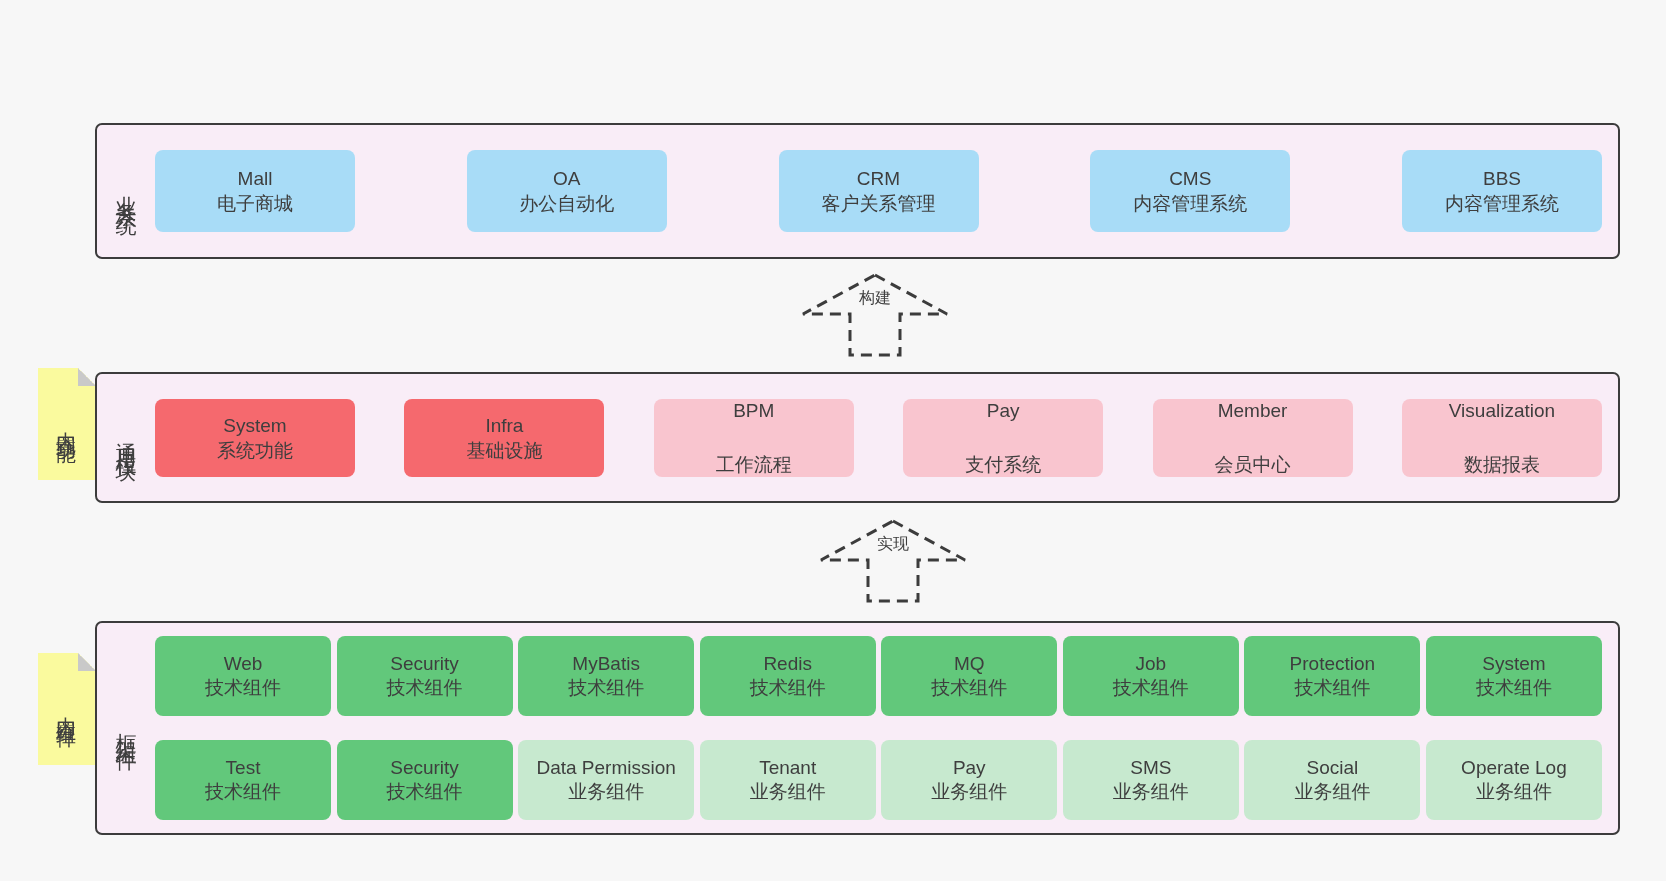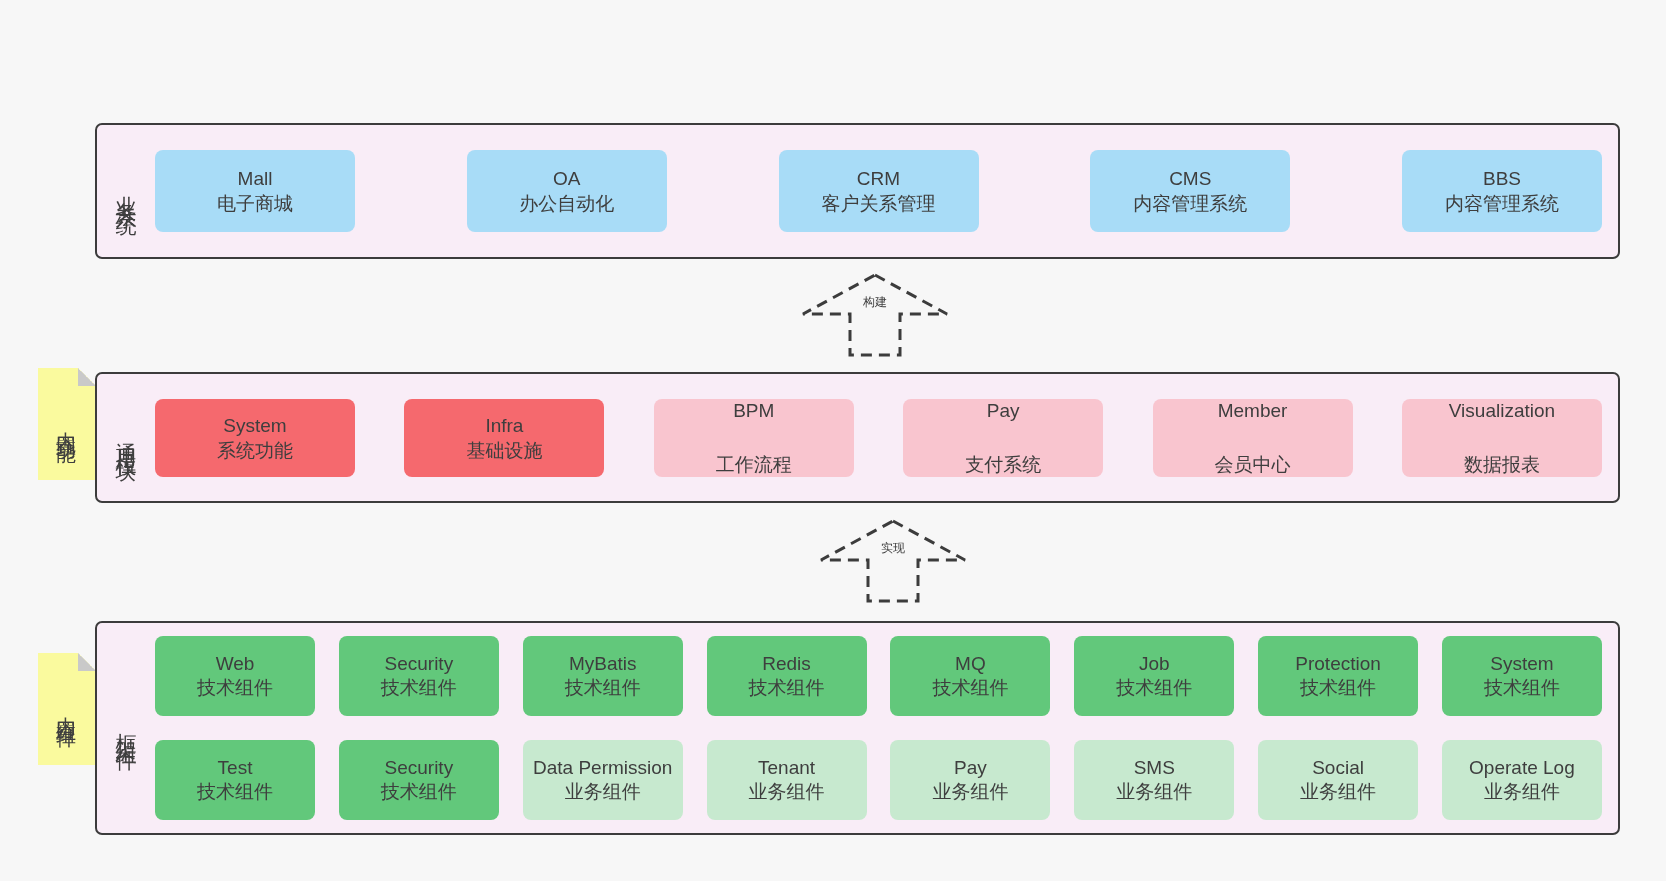--- a/index.html
+++ b/index.html
@@ -55,21 +55,21 @@
     flex-direction: column;
     justify-content: center;
     align-items: center;
     text-align: center;
     color: var(--text, #3e3e3e);
     font-size: 19px;
     line-height: 25px;
   }
   .section--business   .box { width: 200px; height: 82px; }
   .section--modules    .box { width: 200px; height: 78px; }
-  .section--components .box { width: 160px; height: 80px; line-height: 24px; }
+  .section--components .box { width: 176px; height: 80px; line-height: 24px; }
 
   .v-blue       { background: var(--blue, #a8dcf7); }
   .v-red        { background: var(--red, #f5696e); }
   .v-pink       { background: var(--pink, #f9c5cf); gap: 29px; }
   .v-green      { background: var(--green, #62c87b); }
   .v-lightgreen { background: var(--lightgreen, #c7e9cf); }
 
   
   .note {
     position: absolute;
@@ -105,25 +105,25 @@
   .arrow svg { position: absolute; left: 0; top: 0; }
   .arrow polygon {
     fill: none;
     stroke: var(--outline, #3c3c3c);
     stroke-width: 3;
     stroke-dasharray: 11 7;
   }
   .arrow-label {
     position: absolute;
     left: 50%;
-    top: 22px;
+    top: 16px;
     transform: translateX(-50%);
     background: var(--background, #f7f7f7);
     padding: 0 3px;
-    font-size: 12px;
+    font-size: 16px;
     color: var(--text, #3e3e3e);
     white-space: nowrap;
   }
 </style>
 </head>
 <body>
 
 <div class="note note--features">
   <span class="note-fold"></span>
   <span class="note-text">内置功能</span>

